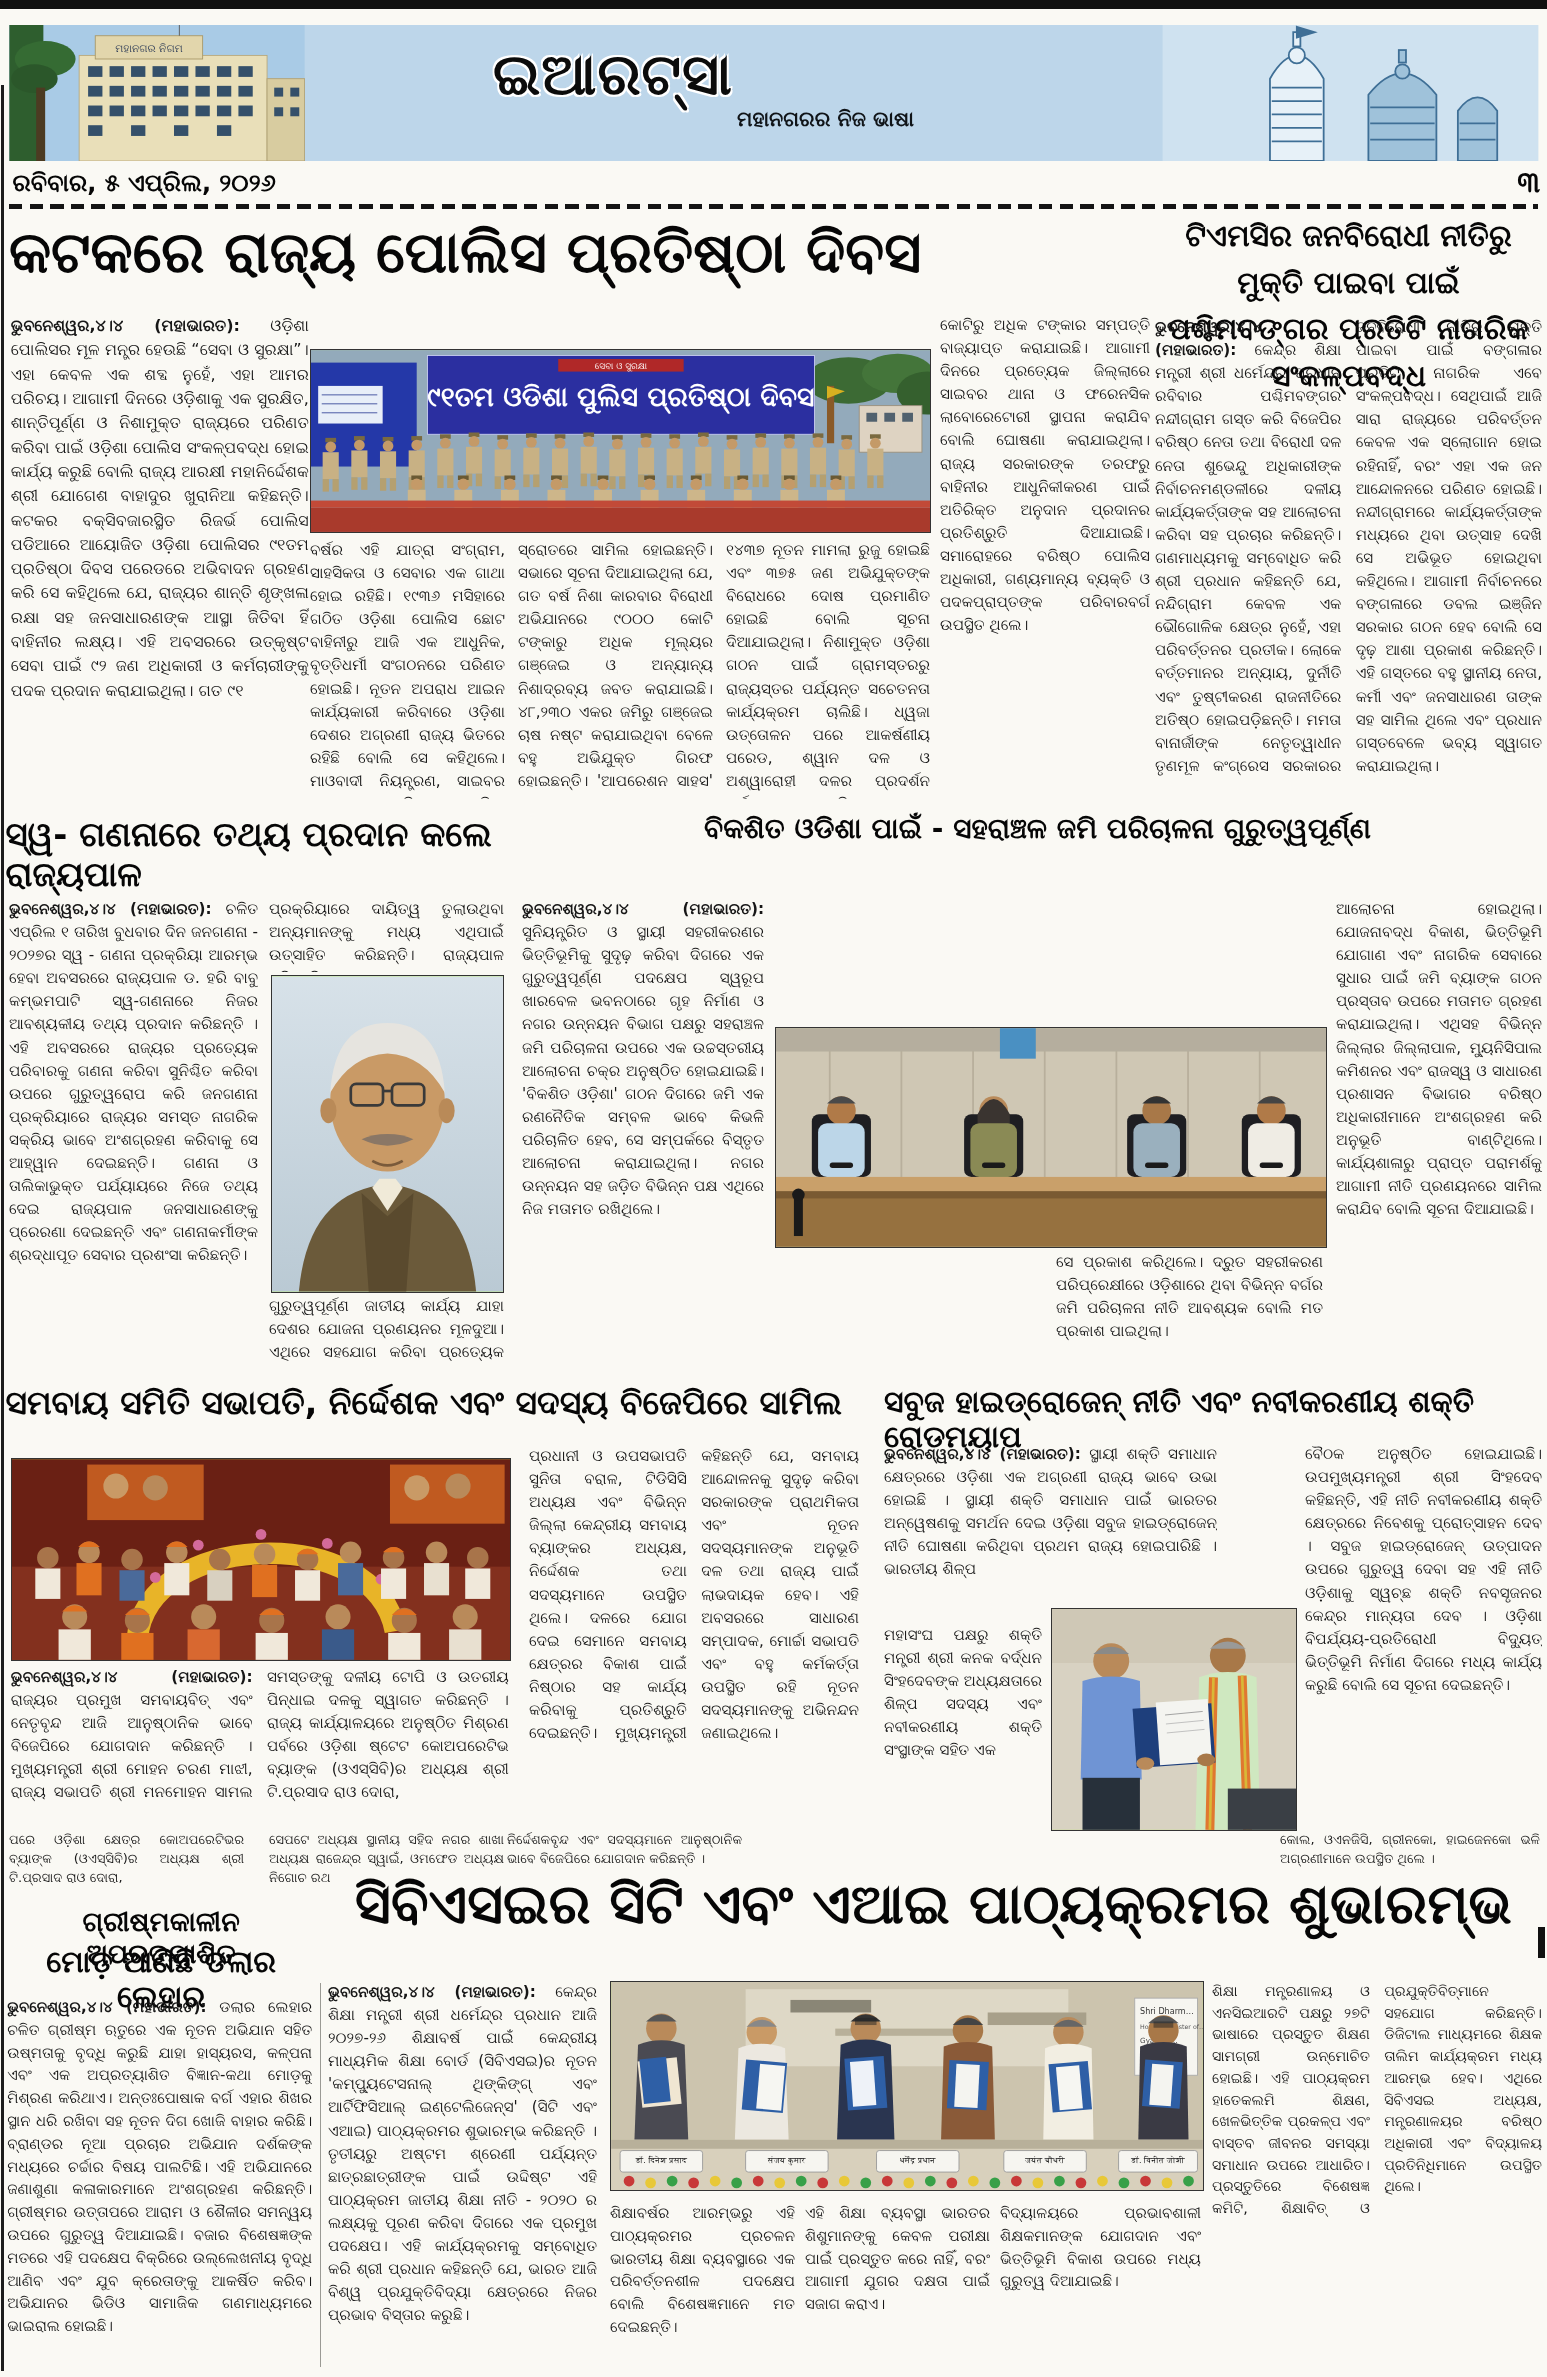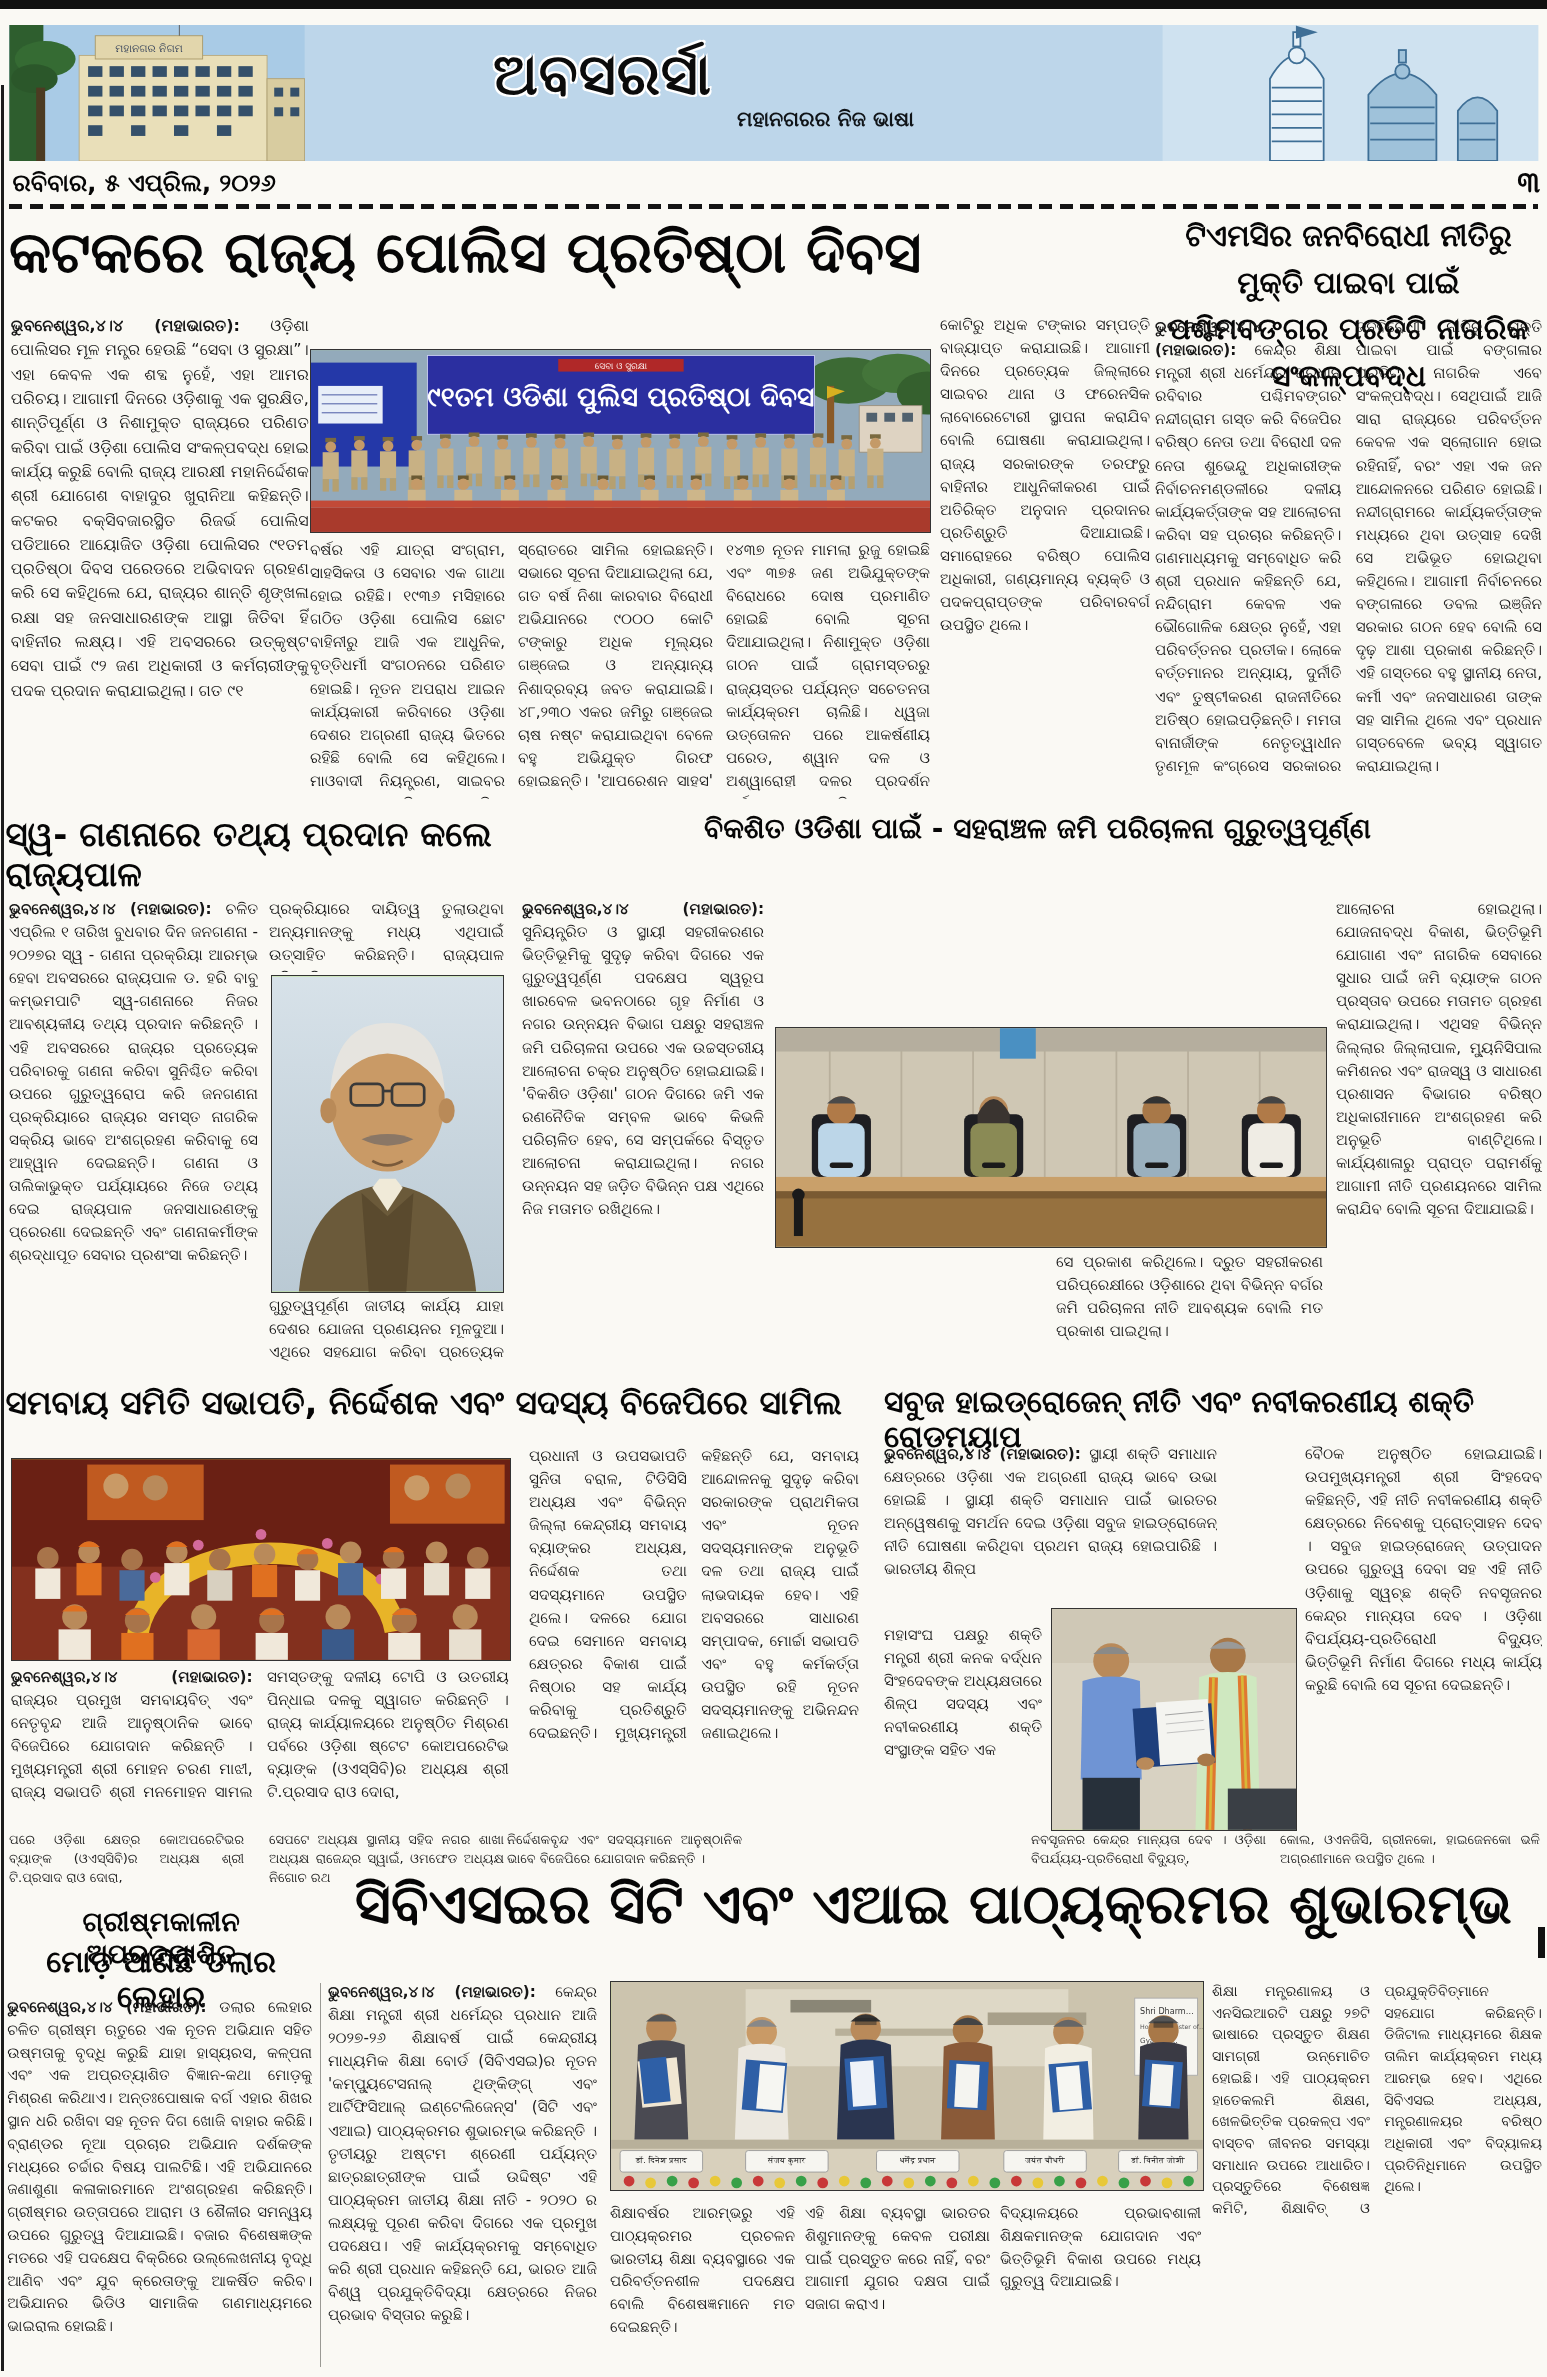--- a/index.html
+++ b/index.html
@@ -72,21 +72,21 @@
         <rect x="288" y="60" width="42" height="92" fill="#d8cca0" stroke="#b0a074"></rect>
         <rect x="296" y="70" width="10" height="10" fill="#35506a"></rect>
           <rect x="314" y="70" width="10" height="10" fill="#35506a"></rect>
         <rect x="296" y="92" width="10" height="10" fill="#35506a"></rect>
           <rect x="314" y="92" width="10" height="10" fill="#35506a"></rect>
         <line x1="190" y1="12" x2="190" y2="0" stroke="#555"></line>
       </svg>
     </div>
 
     <div class="abs" style="left:484px;top:16px;width:448px;font-size:57px;font-weight:800;color:#0b0b0b;
-                text-shadow:1.8px 1.8px 0 #fff,-1.8px -1.8px 0 #fff,1.8px -1.8px 0 #fff,-1.8px 1.8px 0 #fff;letter-spacing:0.9px;">ଅବସରର୍ସା</div>
+                text-shadow:1.8px 1.8px 0 #fff,-1.8px -1.8px 0 #fff,1.8px -1.8px 0 #fff,-1.8px 1.8px 0 #fff;letter-spacing:0.9px;">ଇଆରଟ୍ସା</div>
     <div class="abs" style="left:728px;top:82px;width:287px;font-size:20.6px;font-weight:700;color:#101418;">ମହାନଗରର ନିଜ ଭାଷା</div>
 
     <div class="abs" style="left:1153px;top:0;">
       <svg width="377" height="136" viewBox="0 0 420 152">
         <rect width="420" height="152" fill="#cfe2f0"></rect>
         <g stroke="#3f6f96" stroke-width="2" fill="#e7f1f8">
           <path d="M120 152 L120 60 Q150 8 180 60 L180 152 Z"></path>
           <line x1="122" y1="70" x2="178" y2="70"></line>
             <line x1="122" y1="85" x2="178" y2="85"></line>
           <line x1="122" y1="100" x2="178" y2="100"></line>
@@ -408,21 +408,20 @@
       <ellipse cx="104" cy="172" rx="10" ry="7" fill="#b98a5a"></ellipse>
       <ellipse cx="172" cy="168" rx="10" ry="7" fill="#a87848"></ellipse>
       <rect x="196" y="200" width="76" height="46" fill="#3a3f45"></rect>
     </svg>
   </div>
   <div class="abs bt" style="left:1305px;top:1443px;width:237px;height:389px;">ବୈଠକ ଅନୁଷ୍ଠିତ ହୋଇଯାଇଛି। ଉପମୁଖ୍ୟମନ୍ତ୍ରୀ ଶ୍ରୀ ସିଂହଦେବ କହିଛନ୍ତି, ଏହି ନୀତି ନବୀକରଣୀୟ ଶକ୍ତି କ୍ଷେତ୍ରରେ ନିବେଶକୁ ପ୍ରୋତ୍ସାହନ ଦେବ । ସବୁଜ ହାଇଡ୍ରୋଜେନ୍ ଉତ୍ପାଦନ ଉପରେ ଗୁରୁତ୍ୱ ଦେବା ସହ ଏହି ନୀତି ଓଡ଼ିଶାକୁ ସ୍ୱଚ୍ଛ ଶକ୍ତି ନବସୃଜନର କେନ୍ଦ୍ର ମାନ୍ୟତା ଦେବ । ଓଡ଼ିଶା ବିପର୍ଯ୍ୟୟ-ପ୍ରତିରୋଧୀ ବିଦ୍ୟୁତ୍ ଭିତ୍ତିଭୂମି ନିର୍ମାଣ ଦିଗରେ ମଧ୍ୟ କାର୍ଯ୍ୟ କରୁଛି ବୋଲି ସେ ସୂଚନା ଦେଇଛନ୍ତି।</div>
 
   <div class="abs bt-sm" style="left:9px;top:1831px;width:235px;height:72px;">ପରେ ଓଡ଼ିଶା କ୍ଷେତ୍ର କୋଅପରେଟିଭର ବ୍ୟାଙ୍କ (ଓଏସ୍‌ସିବି)ର ଅଧ୍ୟକ୍ଷ ଶ୍ରୀ ଟି.ପ୍ରସାଦ ରାଓ ଦୋରା,</div>
   <div class="abs bt-sm" style="left:258px;top:1831px;width:235px;height:72px;margin-left:11px;">ସେପଟେ ଅଧ୍ୟକ୍ଷ ସ୍ଥାନୀୟ ସହିଦ ନଗର ଶାଖା ଅଧ୍ୟକ୍ଷ ରାଜେନ୍ଦ୍ର ସ୍ୱାଇଁ, ଓମଫେଡ ଅଧ୍ୟକ୍ଷ ନିଗୋଚ ରଥ</div>
   <div class="abs bt-sm" style="left:507px;top:1831px;width:235px;height:72px;">ନିର୍ଦ୍ଦେଶକବୃନ୍ଦ ଏବଂ ସଦସ୍ୟମାନେ ଆନୁଷ୍ଠାନିକ ଭାବେ ବିଜେପିରେ ଯୋଗଦାନ କରିଛନ୍ତି ।</div>
-  <div class="abs bt-sm" style="left:1031px;top:1831px;width:235px;height:72px;">ନବସୃଜନର କେନ୍ଦ୍ର ମାନ୍ୟତା ଦେବ । ଓଡ଼ିଶା ବିପର୍ଯ୍ୟୟ-ପ୍ରତିରୋଧୀ ବିଦ୍ୟୁତ୍,</div>
   <div class="abs bt-sm" style="left:1280px;top:1831px;width:260px;height:72px;">କୋଲ, ଓଏନଜିସି, ଗ୍ରୀନକୋ, ହାଇଜେନକୋ ଭଳି ଅଗ୍ରଣୀମାନେ ଉପସ୍ଥିତ ଥିଲେ ।</div>
 
   <div class="abs hl center" style="left:7.2px;top:1906px;width:308px;font-size:27px;">ଗ୍ରୀଷ୍ମକାଳୀନ ଅପ୍ରତ୍ୟାଶିତ</div>
   <div class="abs hl center" style="left:7.2px;top:1944px;width:308px;font-size:30px;">ମୋଡ଼ ଆଣିଛି ଡଲାର ଲେହାର</div>
   <div class="abs bt" style="left:7.2px;top:1996px;width:305px;height:371px;font-size:15px;">
     <span class="byline">ଭୁବନେଶ୍ୱର,୪।୪ (ମହାଭାରତ):</span>
     <span>ଡଲାର ଲେହାର ଚଳିତ ଗ୍ରୀଷ୍ମ ଋତୁରେ ଏକ ନୂତନ ଅଭିଯାନ ସହିତ ଉଷ୍ମତାକୁ ବୃଦ୍ଧି କରୁଛି ଯାହା ହାସ୍ୟରସ, କଳ୍ପନା ଏବଂ ଏକ ଅପ୍ରତ୍ୟାଶିତ ବିଜ୍ଞାନ-କଥା ମୋଡ଼କୁ ମିଶ୍ରଣ କରିଥାଏ। ଅନ୍ତଃପୋଷାକ ବର୍ଗ ଏହାର ଶିଖର ସ୍ଥାନ ଧରି ରଖିବା ସହ ନୂତନ ଦିଗ ଖୋଜି ବାହାର କରିଛି। ବ୍ରାଣ୍ଡର ନୂଆ ପ୍ରଚାର ଅଭିଯାନ ଦର୍ଶକଙ୍କ ମଧ୍ୟରେ ଚର୍ଚ୍ଚାର ବିଷୟ ପାଲଟିଛି। ଏହି ଅଭିଯାନରେ ଜଣାଶୁଣା କଳାକାରମାନେ ଅଂଶଗ୍ରହଣ କରିଛନ୍ତି। ଗ୍ରୀଷ୍ମର ଉତ୍ତାପରେ ଆରାମ ଓ ଶୈଳୀର ସମନ୍ୱୟ ଉପରେ ଗୁରୁତ୍ୱ ଦିଆଯାଇଛି। ବଜାର ବିଶେଷଜ୍ଞଙ୍କ ମତରେ ଏହି ପଦକ୍ଷେପ ବିକ୍ରିରେ ଉଲ୍ଲେଖନୀୟ ବୃଦ୍ଧି ଆଣିବ ଏବଂ ଯୁବ କ୍ରେତାଙ୍କୁ ଆକର୍ଷିତ କରିବ। ଅଭିଯାନର ଭିଡିଓ ସାମାଜିକ ଗଣମାଧ୍ୟମରେ ଭାଇରାଲ ହୋଇଛି।</span>
   </div>
   <div class="abs rule-v" style="left:320px;top:1983px;height:384px;"></div>
 

